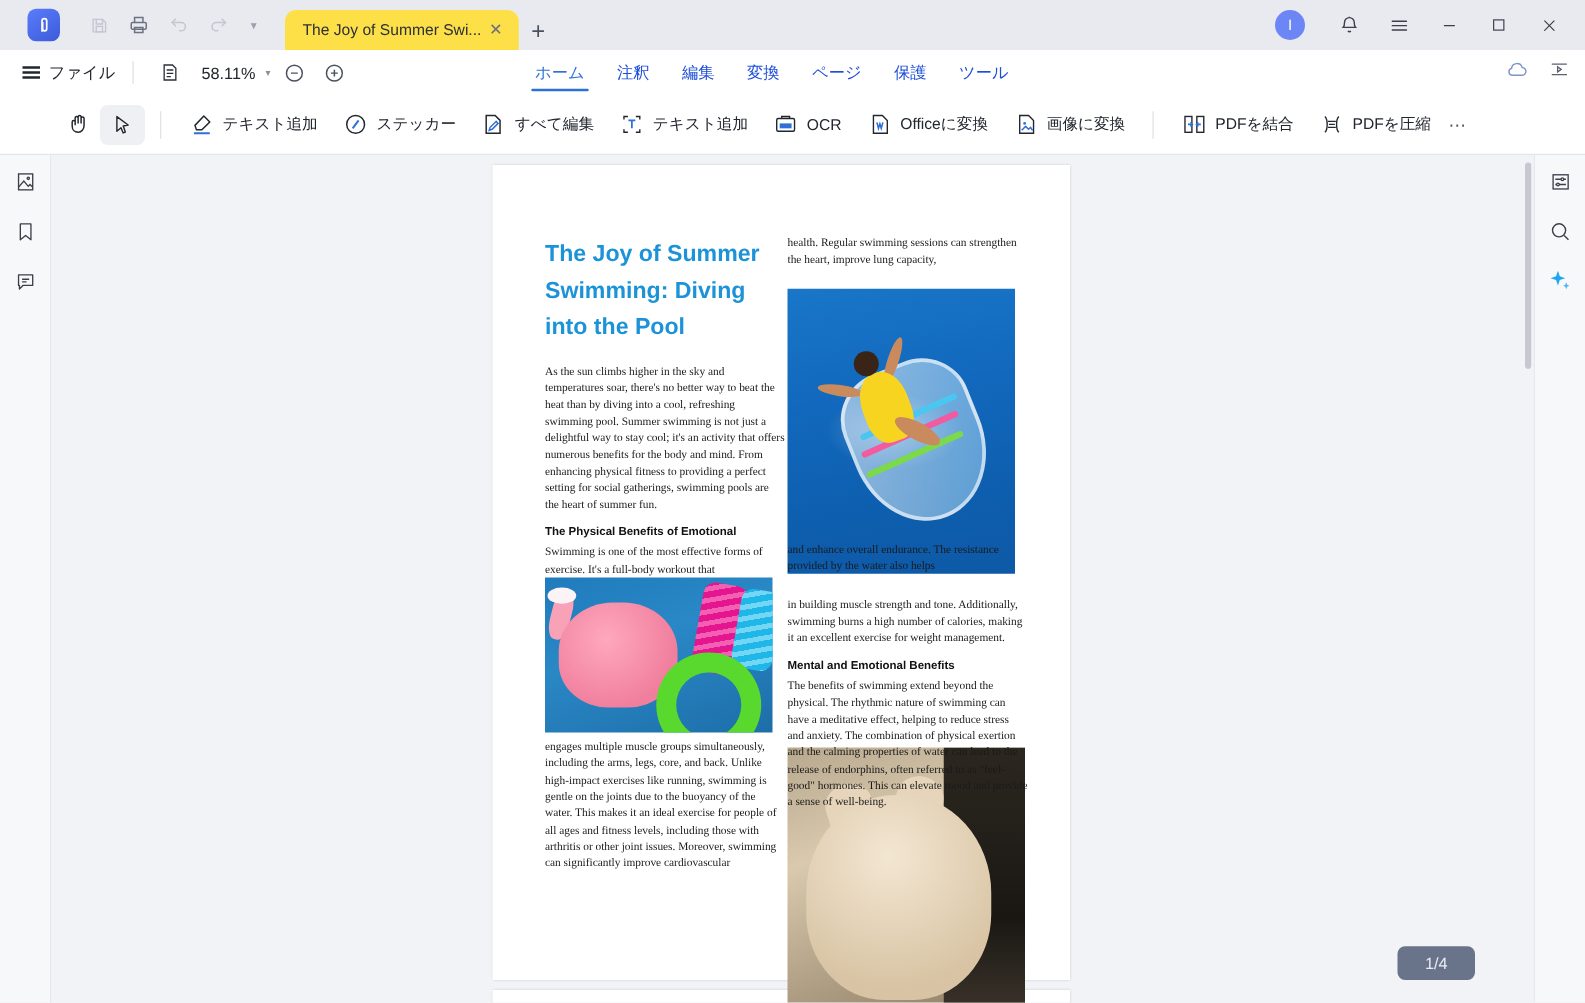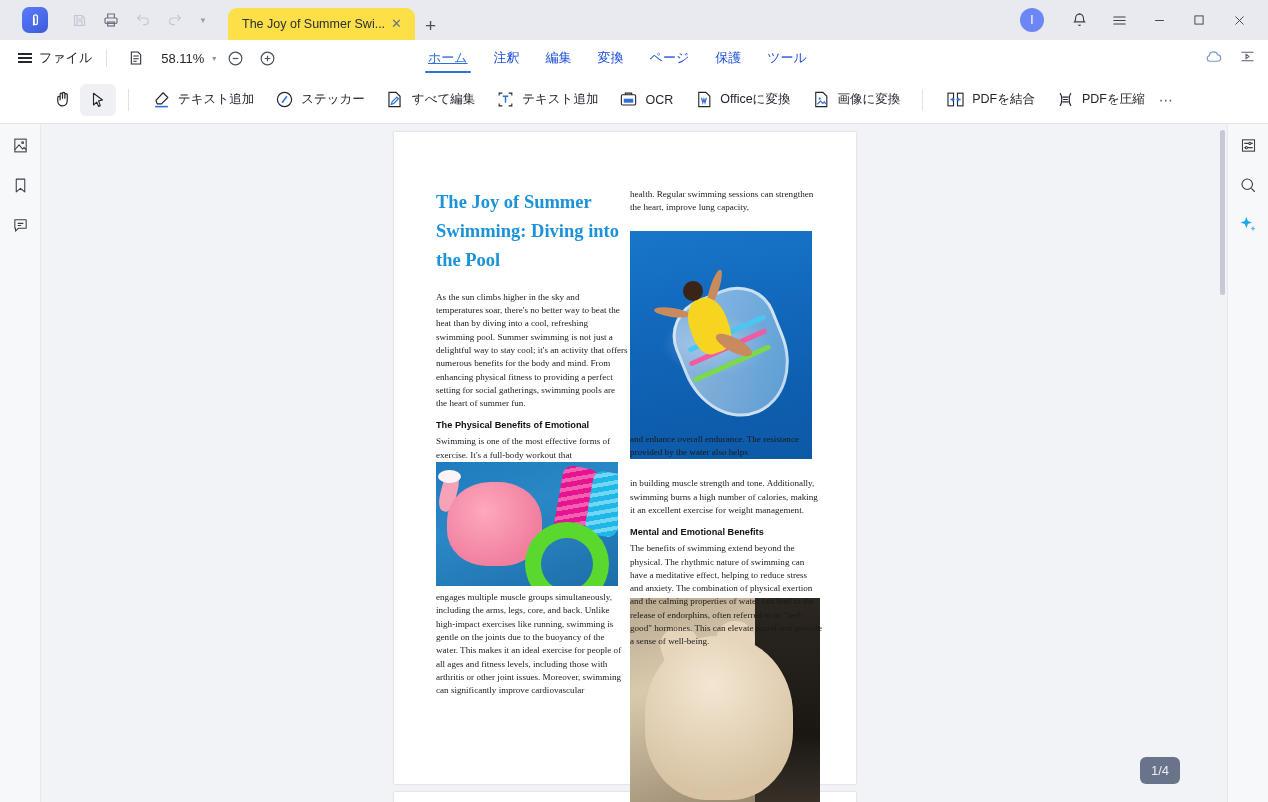--- a/index.html
+++ b/index.html
@@ -86,21 +86,21 @@
 
   .ribbon-tabs {
     position: absolute; left: 415px; top: 0;
     height: 36px; display: flex; align-items: center; gap: 0;
   }
   .rtab {
     font-size: 13px; color: #1d4ed8;
     padding: 0 13px; height: 36px;
     display: flex; align-items: center; position: relative;
   }
-  .rtab.active { color: #2f6fd8; text-decoration: underline; }
+  .rtab.active { color: #2f6fd8; }
   .rtab.active:after {
     content: ""; position: absolute; left: 10px; right: 10px; bottom: 3px;
     height: 2px; background: #2f6fd8; border-radius: 1px;
   }
   .menu-right {
     position: absolute; right: 12px; top: 0; height: 36px;
     display: flex; align-items: center; gap: 16px; color: #5a6170;
   }
 
   
@@ -180,21 +180,21 @@
     box-shadow: 0 0 2px rgba(0,0,0,.16);
   }
   .doc {
     position: absolute; left: 0; top: 0; width: 462px; height: 652px;
     padding: 0;
   }
   .col-l { position: absolute; left: 42px; top: 56px; width: 192px; }
   .col-r { position: absolute; left: 236px; top: 56px; width: 192px; }
 
   .doc-title {
-    font-family: Liberation Serif, serif;
+    font-family: Liberation Sans, sans-serif;
     font-size: 18.5px; font-weight: bold; color: #1c93d8;
     line-height: 1.58; margin-bottom: 15px;
   }
   .body-txt {
     font-family: "Liberation Serif", serif;
     font-size: 9.1px; line-height: 1.465; color: #1a1a1a;
     text-align: left;
   }
   .sec-head {
     font-family: "Liberation Sans", sans-serif;
@@ -306,21 +306,21 @@
 
   
   .ovl { position: relative; z-index: 3; }
 
   
   .pagebadge {
     position: absolute; right: 47px; bottom: 18px;
     background: #69748a; color: #e8ecf3;
     border-radius: 6px;
     font-size: 13px;
-    padding: 6px 11px;
+    padding: 6px 22px;
   }
 </style>
 </head>
 <body>
 
 <div class="titlebar">
   <div class="tb-left">
     <div class="applogo">
       <svg width="15" height="15" viewBox="0 0 24 24" fill="none" stroke="#fff" stroke-width="2.2" stroke-linecap="round">
         <path d="M9 19V6a3 3 0 0 1 6 0v10a2.6 2.6 0 0 1-5.2 0V8"></path>

